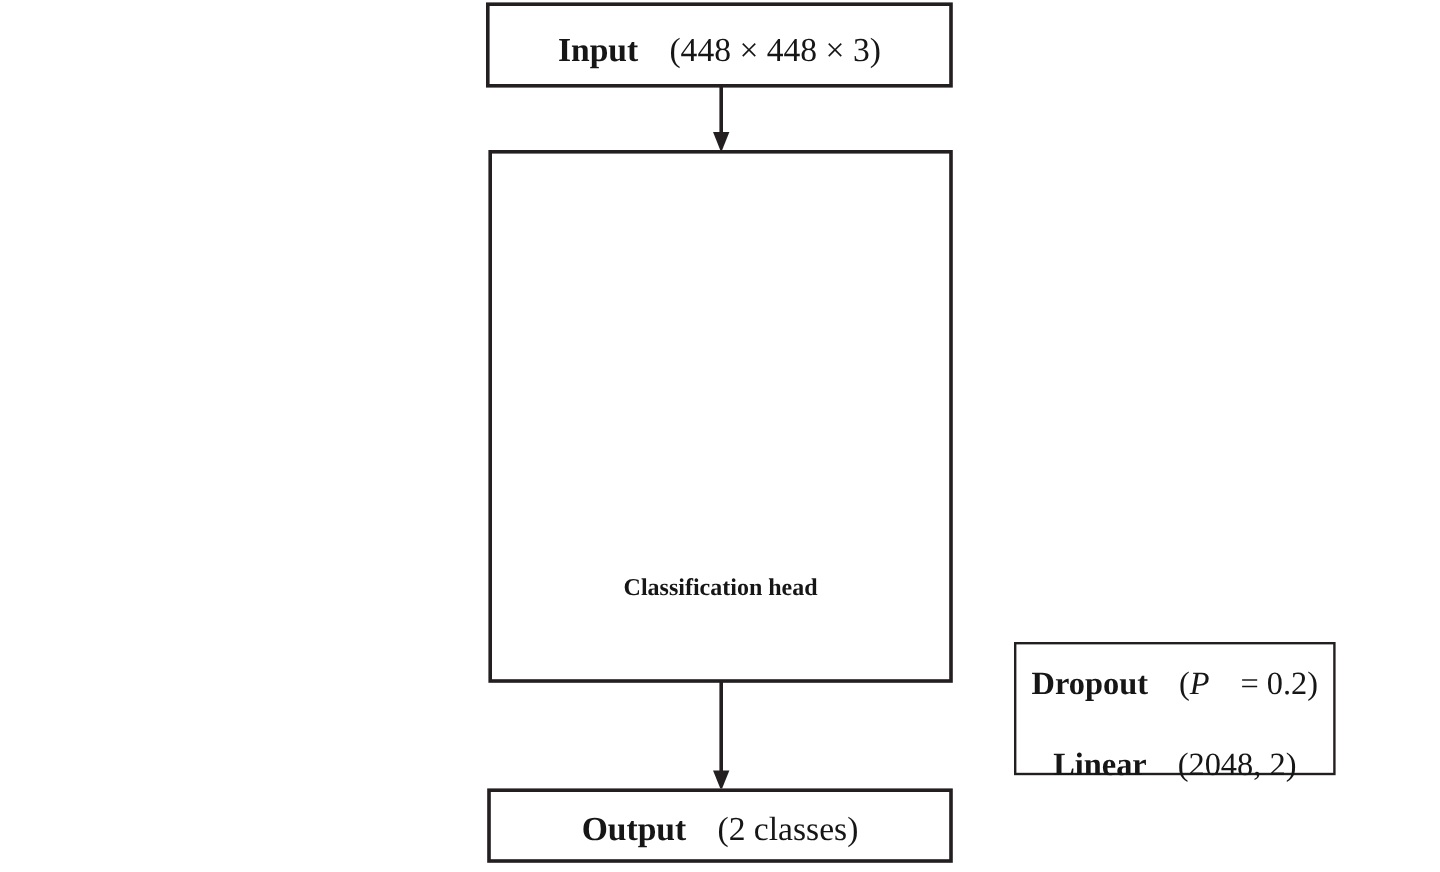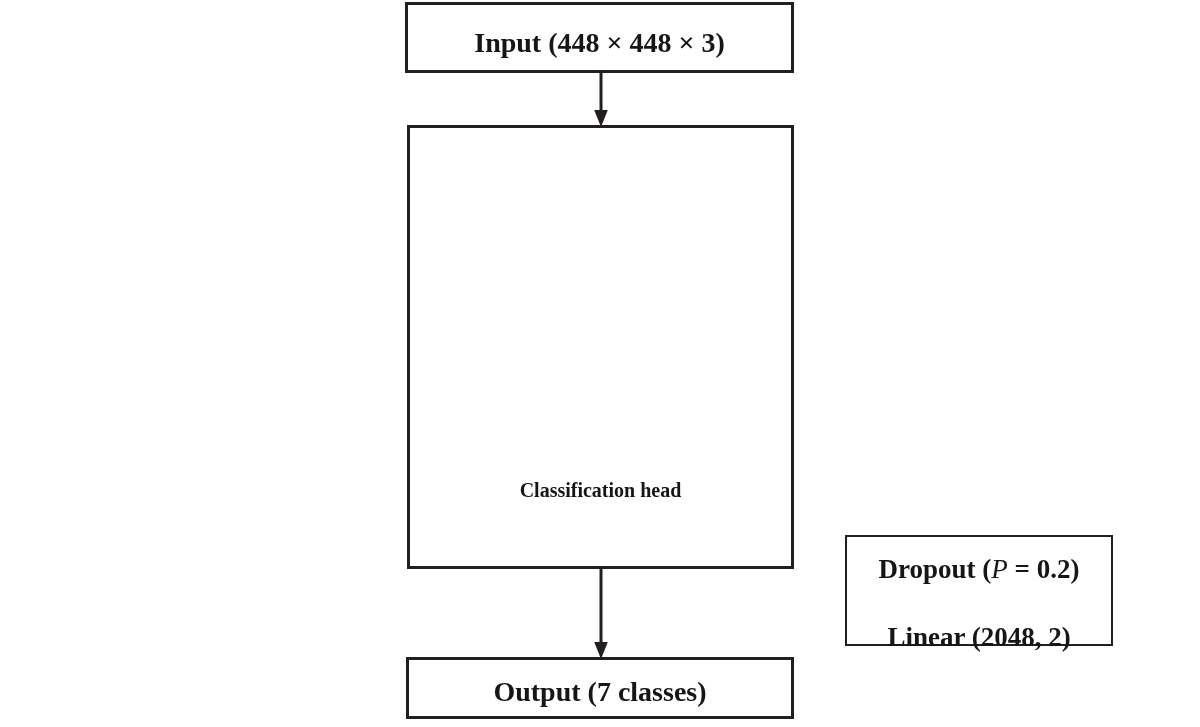--- a/index.html
+++ b/index.html
@@ -34,21 +34,22 @@
     text-align: center;
     white-space: nowrap;
     line-height: 1;
     color: #161616;
   }
 
   .lbl-bold {
     font-weight: bold;
   }
   .lbl-reg {
-    font-weight: bold;
+    font-weight: normal;
+    margin-left: 19px;
   }
   .lbl-ital {
     font-style: italic;
     font-weight: normal;
   }
 
   
   #input-box {
     left: 405px;
     top: 2px;
@@ -145,16 +146,16 @@
   </div>
 
   <div class="arrow" id="arrow-2">
     <svg width="26" height="92" viewBox="0 0 26 92" xmlns="http://www.w3.org/2000/svg" aria-hidden="true">
       <line x1="13" y1="0" x2="13" y2="80" stroke="#231f20" stroke-width="3"></line>
       <polygon points="13,92 6.2,75 19.8,75" fill="#231f20"></polygon>
     </svg>
   </div>
 
   <div class="box" id="output-box">
-    <div class="box-label" id="output-label"><span class="lbl-bold">Output</span><span class="lbl-reg"> (7 classes)</span></div>
+    <div class="box-label" id="output-label"><span class="lbl-bold">Output</span><span class="lbl-reg"> (2 classes)</span></div>
   </div>
 
 </div>
 
 </body></html>

